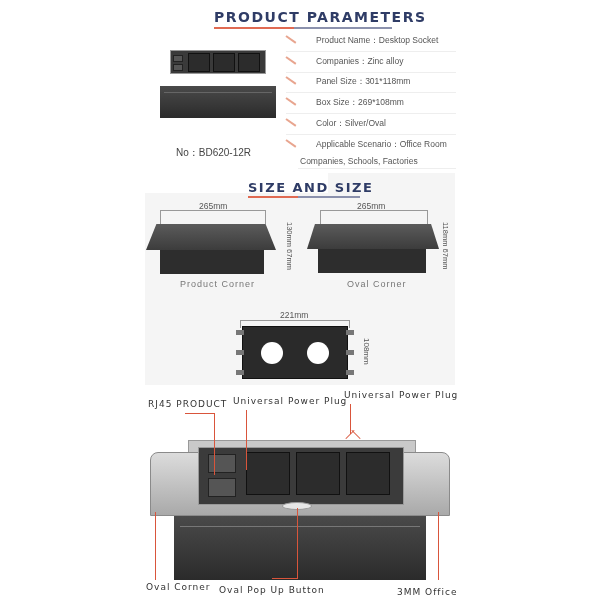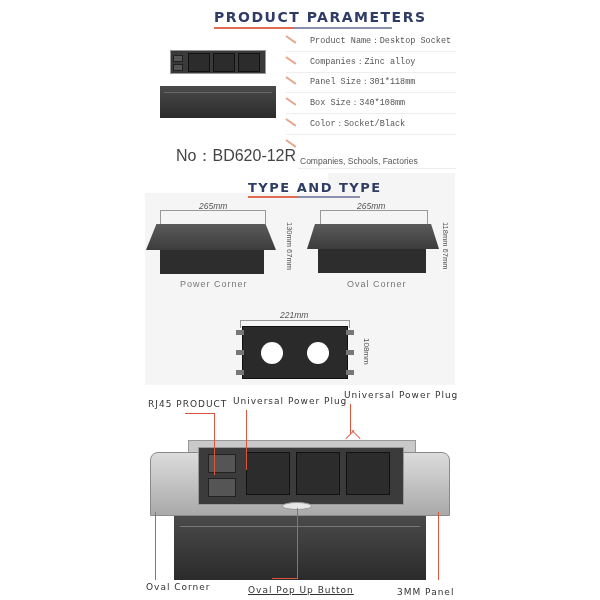--- a/index.html
+++ b/index.html
@@ -8,38 +8,38 @@
 
   .title {
     position: absolute; font-family: "DejaVu Sans", sans-serif; font-weight: bold;
     color: #2f3c66; letter-spacing: 1.5px; white-space: nowrap;
   }
   .title-underline { position: absolute; height: 2px; background: linear-gradient(to right, #e06a52 0%, #e06a52 45%, #8b91ad 45%, #8b91ad 100%); }
 
   
   .param-row { position: absolute; left: 286px; width: 170px; height: 20px; border-bottom: 1px solid #eeeeee; }
   .param-bullet { position: absolute; left: 0; top: 3px; width: 12px; height: 2px; background: #e8a58f; transform: rotate(35deg); transform-origin: left center; }
-  .param-text { position: absolute; left: 24px; top: 3px; font-size: 8.5px; color: #555; white-space: nowrap; font-family: Liberation Mono, monospace; }
+  .param-text { position: absolute; left: 30px; top: 3px; font-size: 8.5px; color: #555; white-space: nowrap; }
   .param-extra { position: absolute; left: 300px; font-size: 8.5px; color: #555; white-space: nowrap; }
 
-  .model-no { position: absolute; left: 176px; top: 146px; font-size: 16px; color: #444; }
+  .model-no { position: absolute; left: 176px; top: 146px; font-size: 10px; color: #444; }
 
   
   .socket { position: absolute; }
   .socket .plate { position: absolute; background: linear-gradient(#dcdcdc, #a9a9a9); border: 1px solid #8a8a8a; }
   .socket .box { position: absolute; background: linear-gradient(#4a4a4a, #2b2b2b); }
   .socket .lid { position: absolute; background: #3a3a3a; border: 1px solid #999; }
   .socket .outlet { position: absolute; background: #2c2c2c; border: 1px solid #111; }
   .socket .rj { position: absolute; background: #555; border: 1px solid #222; }
   .socket .slot { position: absolute; height: 1px; background: #666; }
 
   
   .size-panel { position: absolute; left: 145px; top: 193px; width: 310px; height: 192px; background: #f5f5f5; }
   .size-panel-top { position: absolute; left: 328px; top: 173px; width: 127px; height: 22px; background: #f5f5f5; }
-  .dim-label { position: absolute; font-size: 8.5px; color: #555; white-space: nowrap; font-style: italic; }
+  .dim-label { position: absolute; font-size: 8.5px; color: #555; white-space: nowrap; }
   .dim-line { position: absolute; border: 1px solid #999; border-bottom: none; }
   .dim-vert { position: absolute; font-size: 7.5px; color: #555; writing-mode: vertical-rl; white-space: nowrap; }
   .corner-label { position: absolute; font-size: 9px; color: #777; letter-spacing: 1px; white-space: nowrap; }
 
   .dark-lid { position: absolute; background: linear-gradient(#5b5b5b, #3c3c3c); }
   .dark-box { position: absolute; background: #2d2d2d; }
 
   .frame { position: absolute; background: #2a2a2a; border: 1px solid #111; }
   .hole { position: absolute; background: #fff; border-radius: 50%; }
   .tab { position: absolute; width: 8px; height: 5px; background: #777; }
@@ -76,43 +76,44 @@
 <div class="param-row" style="top:53px;">
   <span class="param-bullet"></span>
   <span class="param-text">Companies：Zinc alloy</span>
 </div>
 <div class="param-row" style="top:73px;">
   <span class="param-bullet"></span>
   <span class="param-text">Panel Size：301*118mm</span>
 </div>
 <div class="param-row" style="top:94px;">
   <span class="param-bullet"></span>
-  <span class="param-text">Box Size：340*108mm</span>
+  <span class="param-text">Box Size：269*108mm</span>
 </div>
 <div class="param-row" style="top:115px;">
   <span class="param-bullet"></span>
-  <span class="param-text">Color：Socket/Black</span>
+  <span class="param-text">Color：Silver/Oval</span>
 </div>
 <div class="param-row" style="top:136px; border-bottom:none;">
   <span class="param-bullet"></span>
+  <span class="param-text">Applicable Scenario：Office Room</span>
 </div>
 <div class="param-extra" style="top:156px;">Companies, Schools, Factories</div>
 <div style="position:absolute; left:298px; top:168px; width:158px; height:1px; background:#eeeeee;"></div>
 
 <div class="size-panel-top"></div>
 <div class="size-panel"></div>
-<div class="title" style="left:248px; top:180px; font-size:13px;">TYPE AND TYPE</div>
+<div class="title" style="left:248px; top:180px; font-size:13px;">SIZE AND SIZE</div>
 <div class="title-underline" style="left:248px; top:196px; width:112px;"></div>
 
 <div class="dim-label" style="left:199px; top:201px;">265mm</div>
 <div class="dim-line" style="left:160px; top:210px; width:106px; height:14px;"></div>
 <div class="dark-lid" style="left:146px; top:224px; width:130px; height:26px; clip-path:polygon(8% 0, 92% 0, 100% 100%, 0 100%);"></div>
 <div class="dark-box" style="left:160px; top:250px; width:104px; height:24px;"></div>
 <div class="dim-vert" style="left:285px; top:222px;">130mm 67mm</div>
-<div class="corner-label" style="left:180px; top:279px;">Power Corner</div>
+<div class="corner-label" style="left:180px; top:279px;">Product Corner</div>
 
 <div class="dim-label" style="left:357px; top:201px;">265mm</div>
 <div class="dim-line" style="left:320px; top:210px; width:108px; height:14px;"></div>
 <div class="dark-lid" style="left:307px; top:224px; width:132px; height:25px; border-radius:5px 5px 0 0; clip-path:polygon(6% 0, 94% 0, 100% 100%, 0 100%);"></div>
 <div class="dark-box" style="left:318px; top:249px; width:108px; height:24px;"></div>
 <div class="dim-vert" style="left:441px; top:222px;">118mm 67mm</div>
 <div class="corner-label" style="left:347px; top:279px;">Oval Corner</div>
 
 <div class="dim-label" style="left:280px; top:310px;">221mm</div>
 <div class="dim-line" style="left:240px; top:320px; width:110px; height:8px;"></div>
@@ -151,14 +152,14 @@
 <div class="line-v" style="left:246px; top:410px; height:60px;"></div>
 <div class="line-v" style="left:350px; top:404px; height:30px;"></div>
 <div class="line-h" style="left:344px; top:434px; width:12px; transform:rotate(-45deg);"></div>
 <div class="line-h" style="left:350px; top:434px; width:12px; transform:rotate(45deg);"></div>
 <div class="line-v" style="left:155px; top:512px; height:68px;"></div>
 <div class="line-v" style="left:297px; top:508px; height:70px;"></div>
 <div class="line-h" style="left:272px; top:578px; width:26px;"></div>
 <div class="line-v" style="left:438px; top:512px; height:68px;"></div>
 
 <div class="callout" style="left:146px; top:582px;">Oval Corner</div>
-<div class="callout" style="left:248px; top:585px;text-decoration:underline;">Oval Pop Up Button</div>
-<div class="callout" style="left:397px; top:587px;">3MM Panel</div>
+<div class="callout" style="left:219px; top:585px;">Oval Pop Up Button</div>
+<div class="callout" style="left:397px; top:587px;">3MM Office</div>
 
 </body></html>

